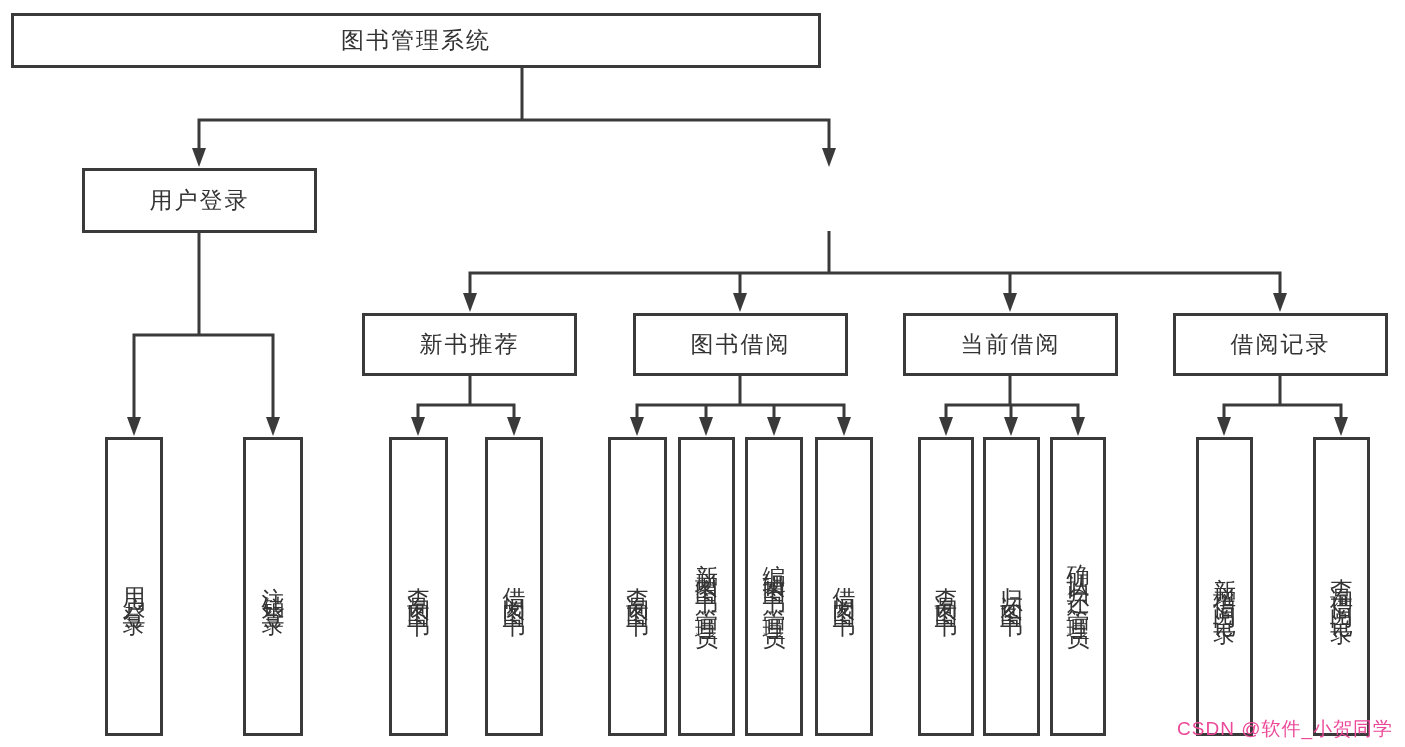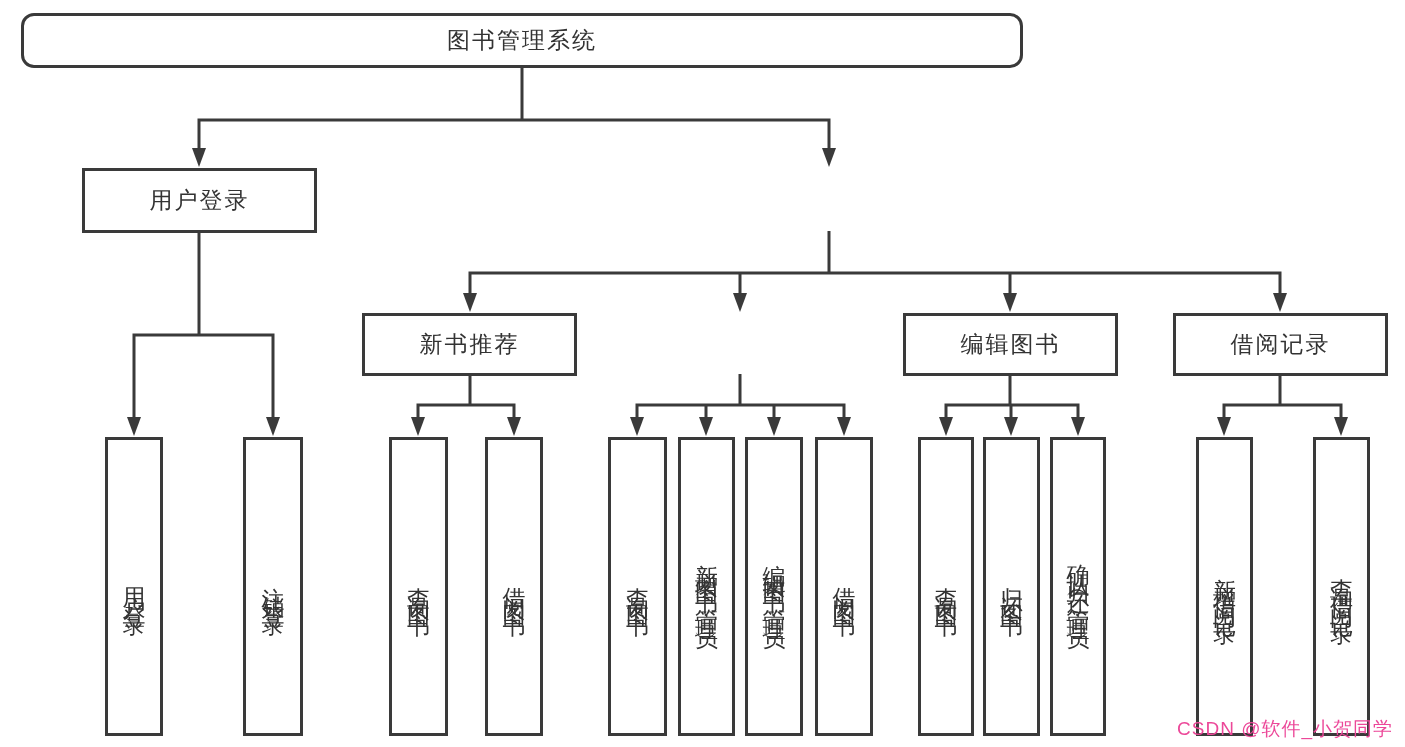--- a/index.html
+++ b/index.html
@@ -6,21 +6,21 @@
   #canvas{
     position:relative;width:1405px;height:747px;background:#ffffff;
     font-family:"Liberation Sans","DejaVu Sans",sans-serif;overflow:hidden;
   }
   #connectors{position:absolute;left:0;top:0;width:1405px;height:747px;pointer-events:none;}
   .node{
     position:absolute;box-sizing:border-box;border:3px solid #3a3a3a;background:#ffffff;
     display:flex;align-items:center;justify-content:center;color:#333333;
   }
   .node.h{font-size:23px;letter-spacing:2px;white-space:nowrap;}
-  .root{left:21px;top:13px;width:1002px;height:55px;border-radius:13px;}
+  .root{left:11px;top:13px;width:810px;height:55px;}
   .lvl2{top:168px;width:235px;height:65px;font-size:24px;}
   .lvl3{top:313px;width:215px;height:63px;font-size:24px;}
   .leaf{top:437px;width:58px;height:299px;}
   .vtext{
     writing-mode:vertical-rl;text-orientation:mixed;
     font-size:23px;letter-spacing:9px;line-height:1;color:#333333;
   }
   .watermark{
     position:absolute;right:12px;bottom:5px;font-size:19px;letter-spacing:1px;
     color:#ec4899;white-space:nowrap;
@@ -60,21 +60,22 @@
       <polygon points="1071,417 1085,417 1078,436" fill="#3a3a3a"></polygon>
       <polygon points="1217,417 1231,417 1224,436" fill="#3a3a3a"></polygon>
       <polygon points="1334,417 1348,417 1341,436" fill="#3a3a3a"></polygon>
     </svg>
 
   <div class="node h root">图书管理系统</div>
 
   <div class="node h lvl2" style="left:82px">用户登录</div>
 
   <div class="node h lvl3" style="left:362px">新书推荐</div>
-  <div class="node h lvl3" style="left:903px">编辑图书</div>
+  <div class="node h lvl3" style="left:633px">图书借阅</div>
+  <div class="node h lvl3" style="left:903px">当前借阅</div>
   <div class="node h lvl3" style="left:1173px">借阅记录</div>
 
   <div class="node leaf" style="left:105px">
     <span class="vtext">用户登录</span>
   </div>
   <div class="node leaf" style="left:243px;width:60px">
     <span class="vtext">注销登录</span>
   </div>
 
   <div class="node leaf" style="left:389px;width:59px">

